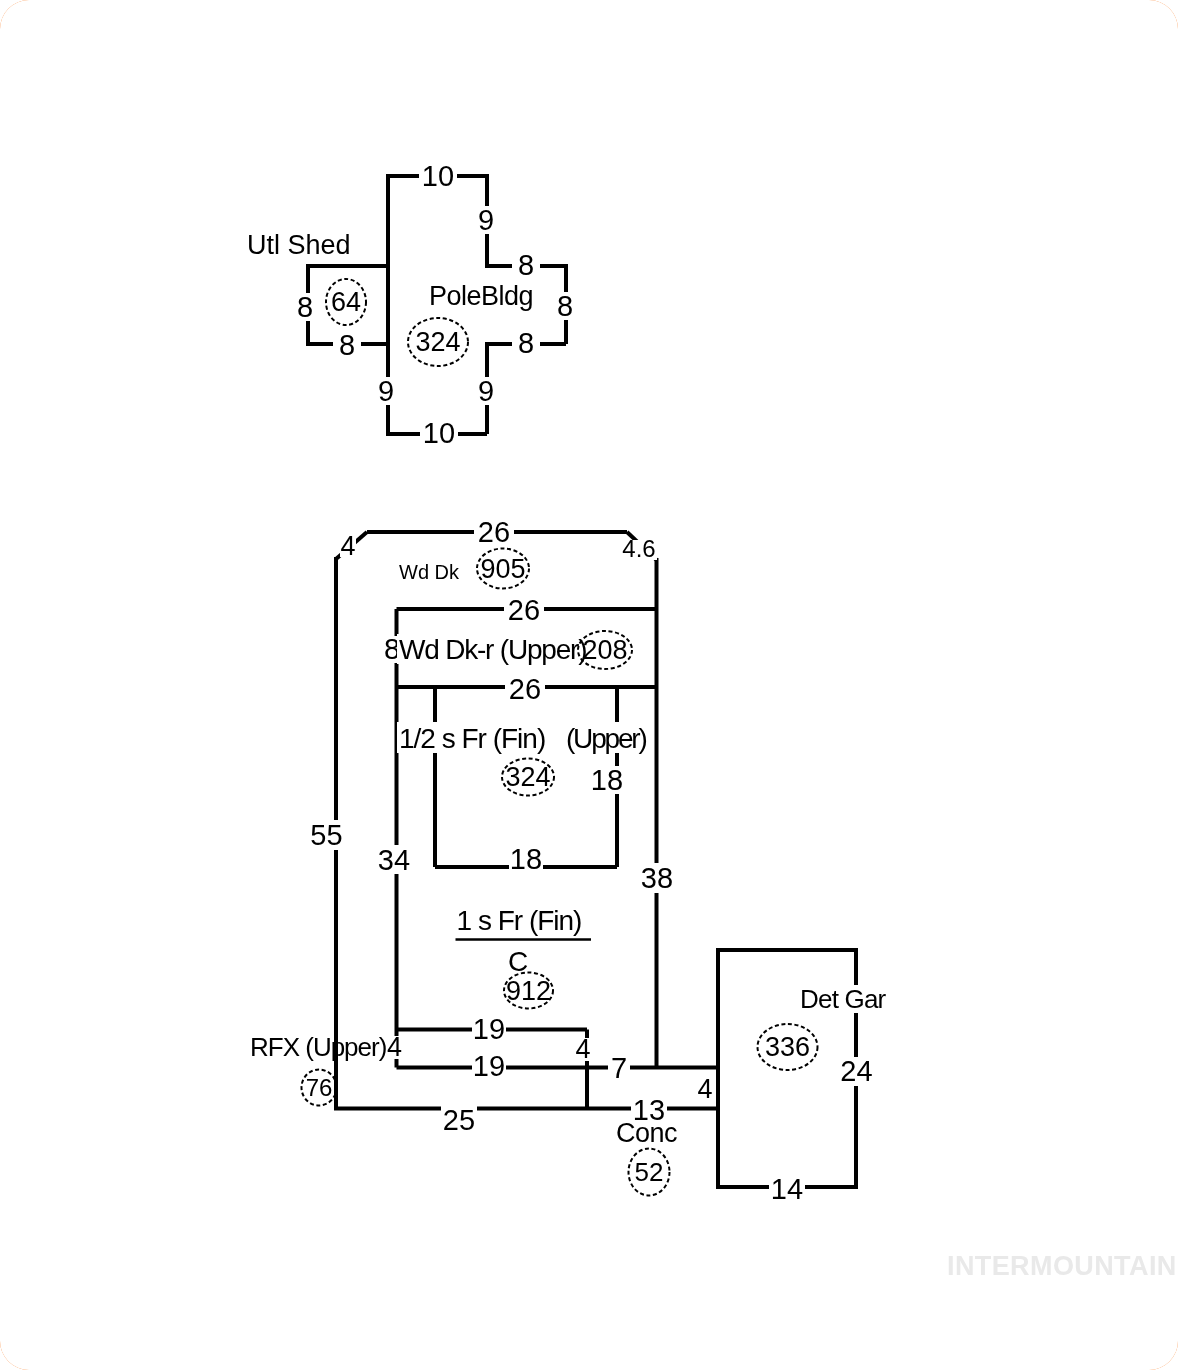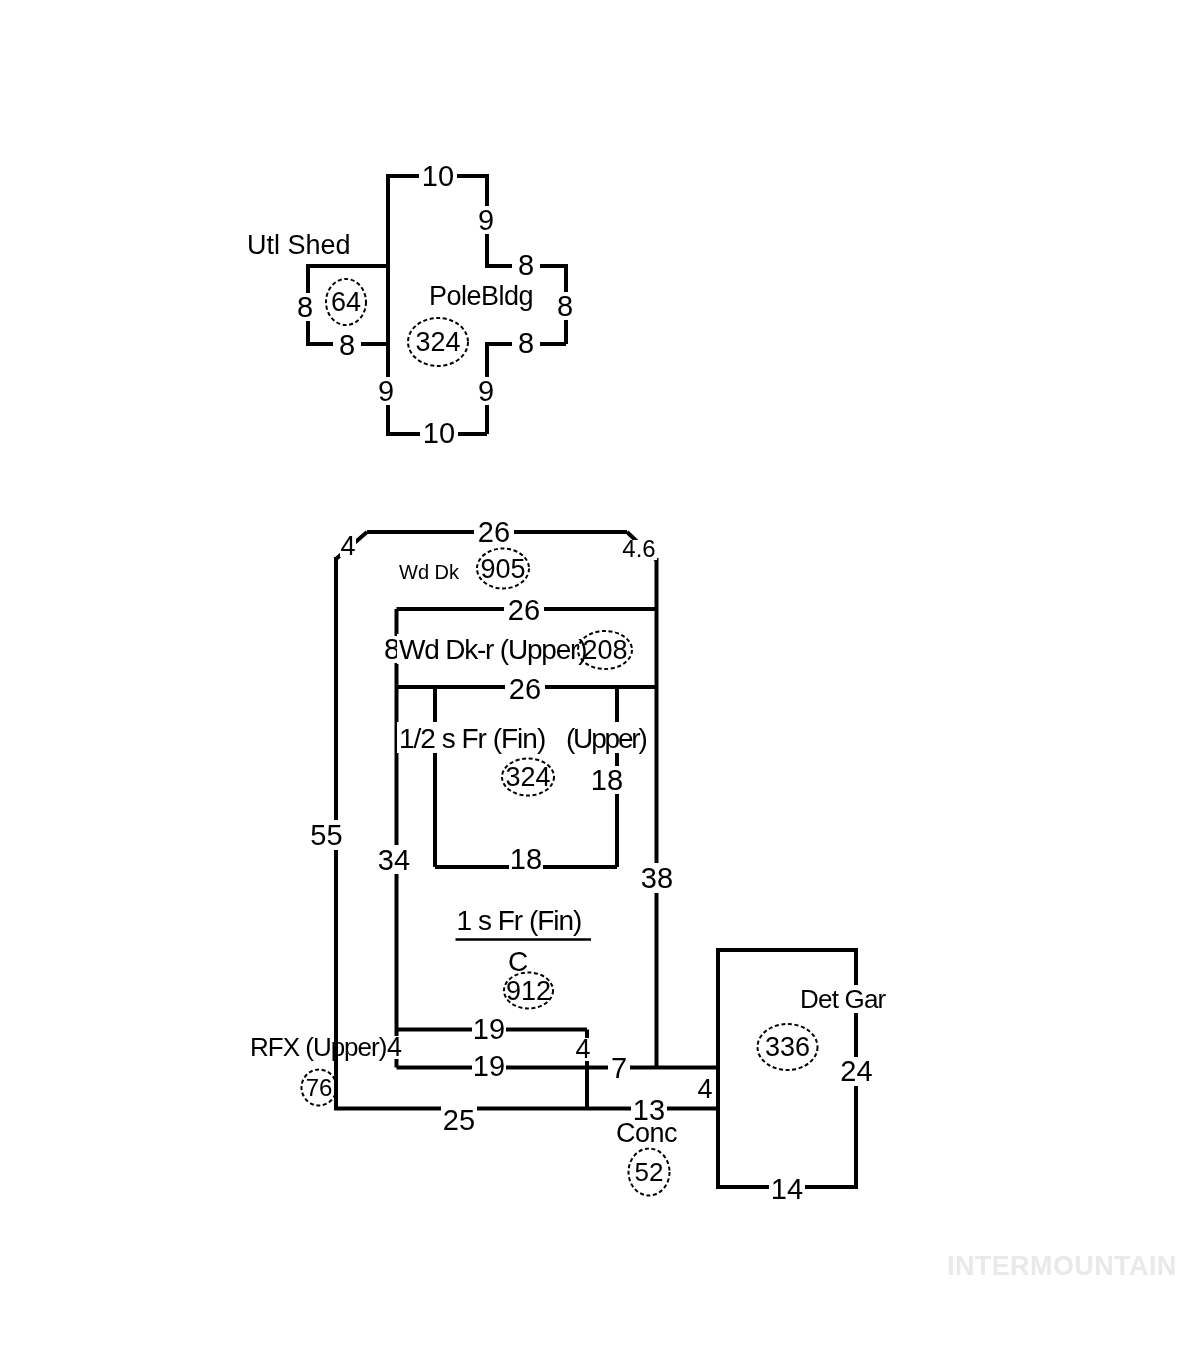--- a/index.html
+++ b/index.html
@@ -1,16 +1,16 @@
 <!DOCTYPE html>
 <html><head>
 <meta charset="utf-8">
 <style>
   html,body{margin:0;padding:0;background:#ffffff;}
-  .stage{position:relative;width:1178px;height:1370px;background:#f97316;overflow:hidden;}
+  .stage{position:relative;width:1178px;height:1370px;background:#f97316;overflow:hidden;border-radius:29px;}
   svg{position:absolute;left:0;top:0;}
   text{font-family:"Liberation Sans",sans-serif;fill:#000;}
   .w{stroke:#000;stroke-width:4;fill:none;}
   .ul{stroke:#000;stroke-width:2.5;fill:none;}
   .el{stroke:#000;stroke-width:2;fill:none;stroke-dasharray:4 2.6;}
   .dim{font-size:29px;}
   .dims{font-size:27px;}
   .room{font-size:27px;}
   .cnum{font-size:27px;}
   .wm{font-size:27px;font-weight:bold;fill:#e9e9e9;letter-spacing:0.4px;}

